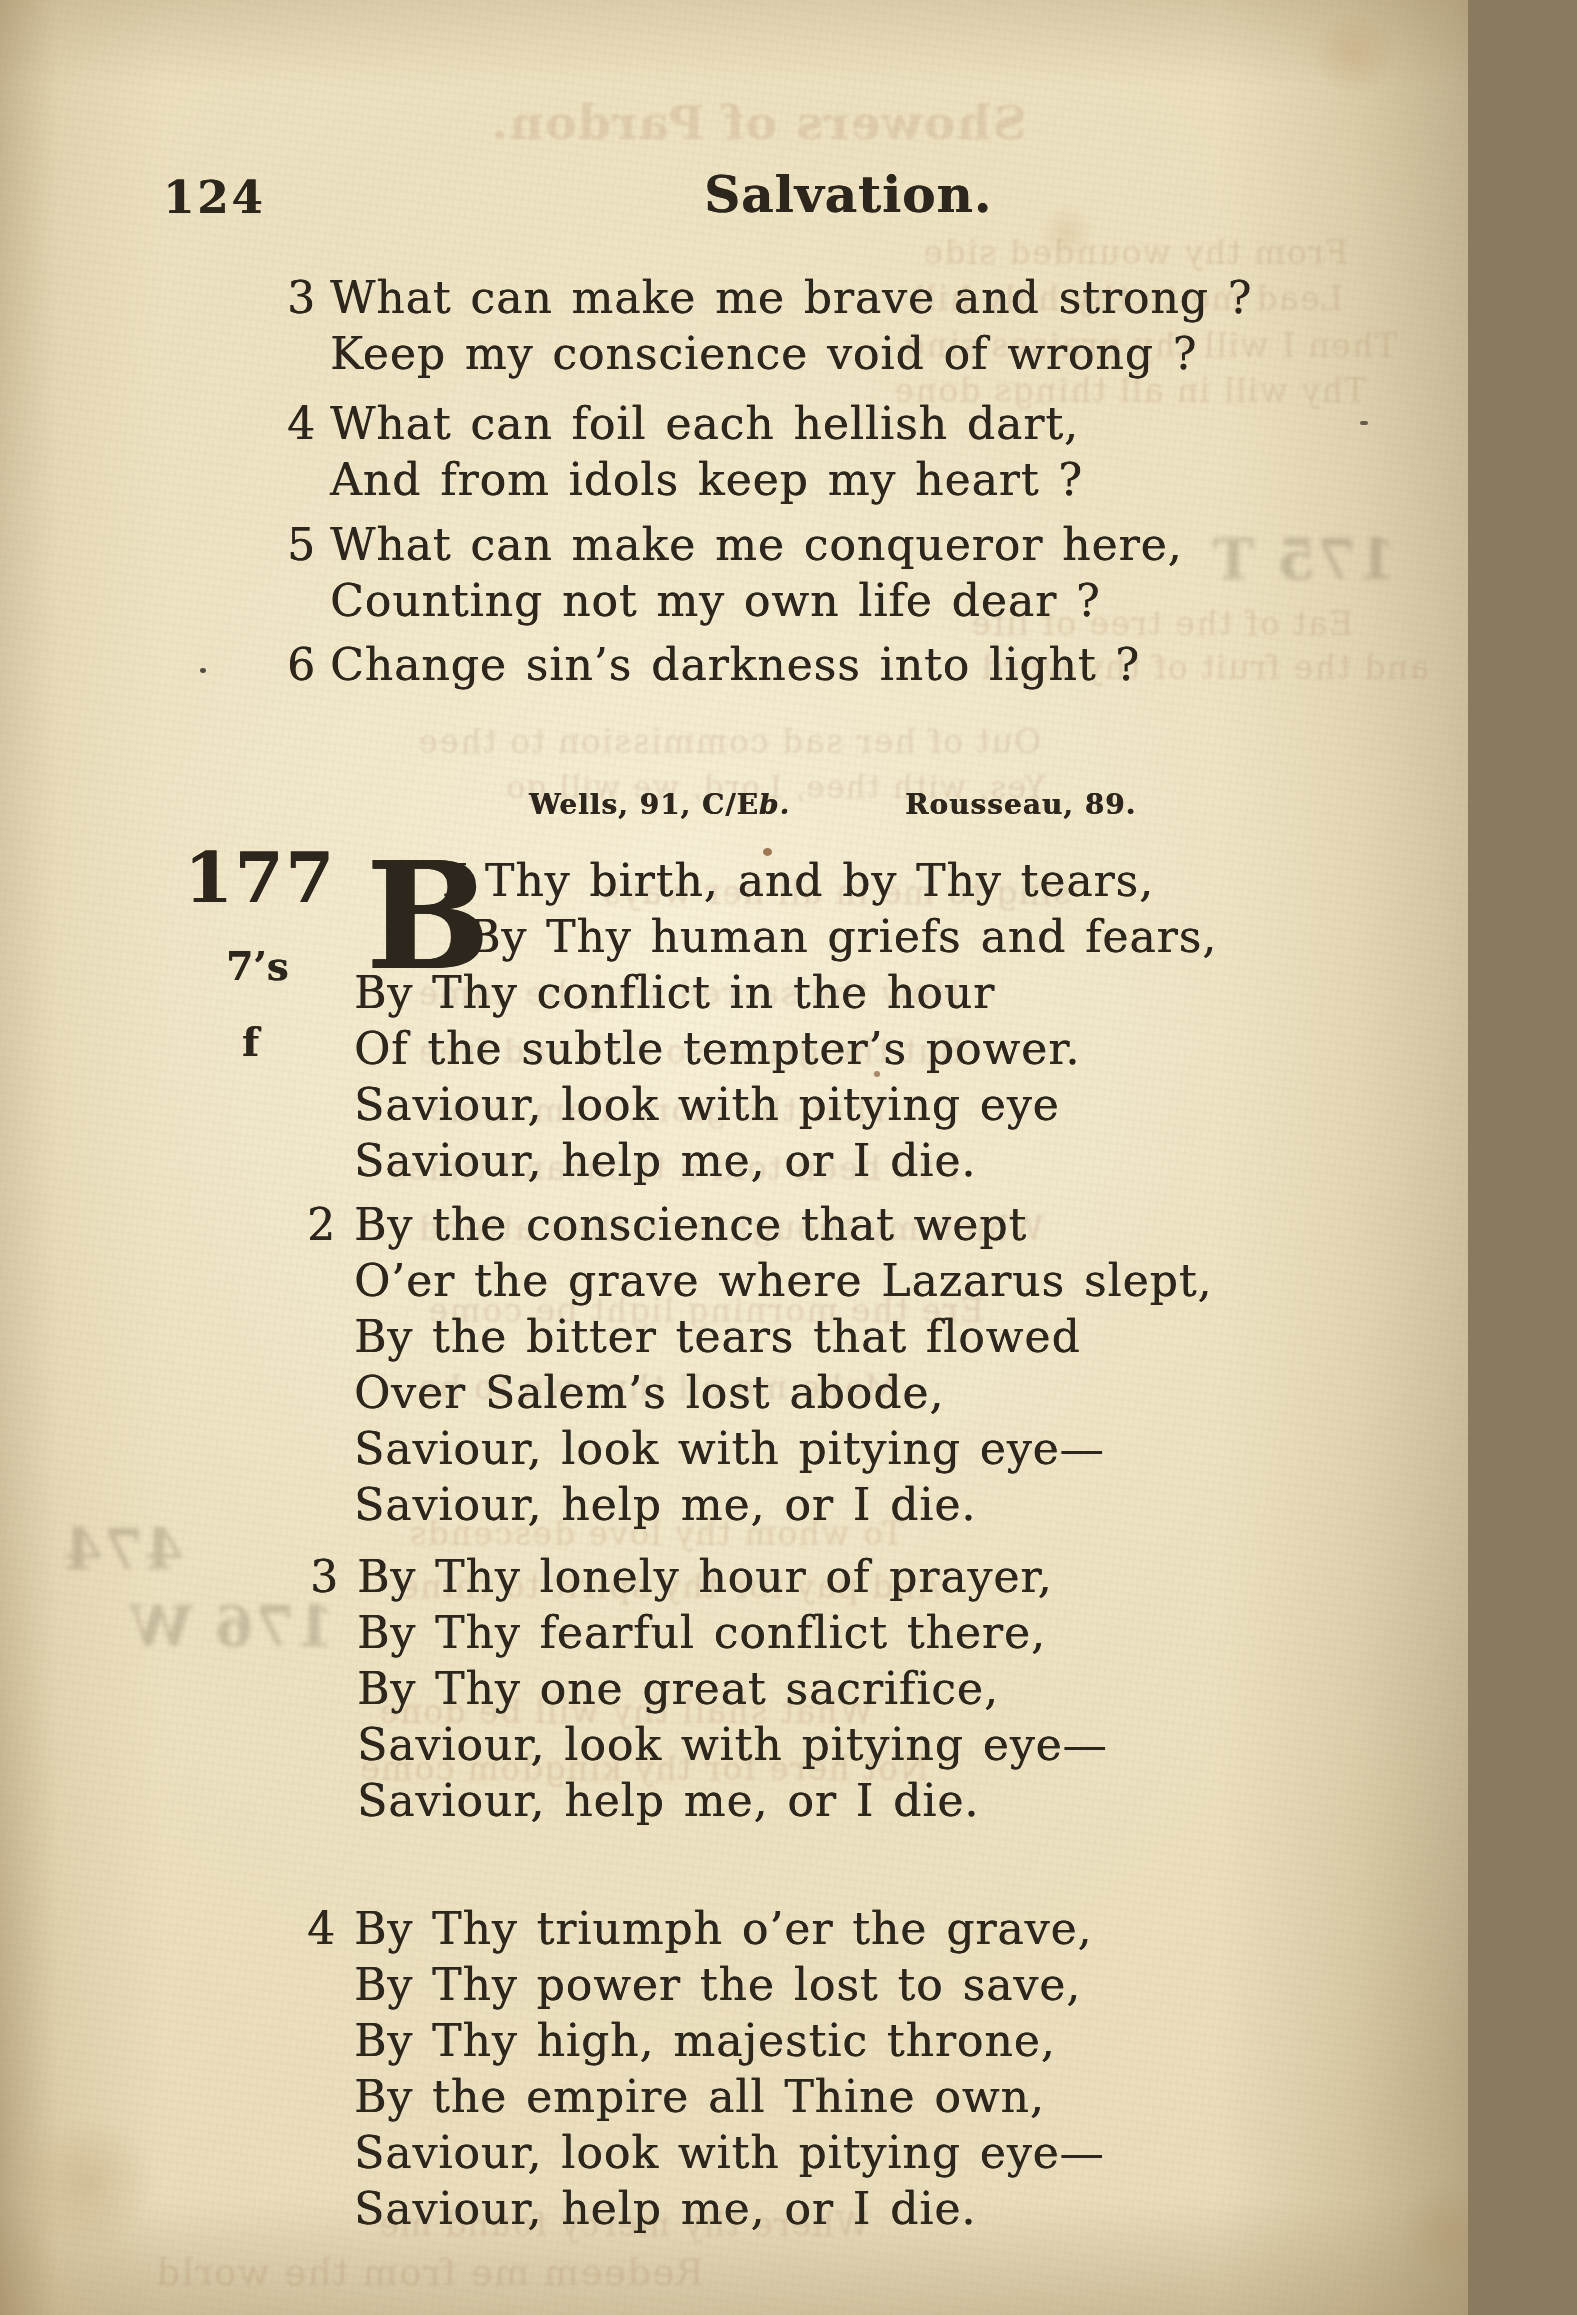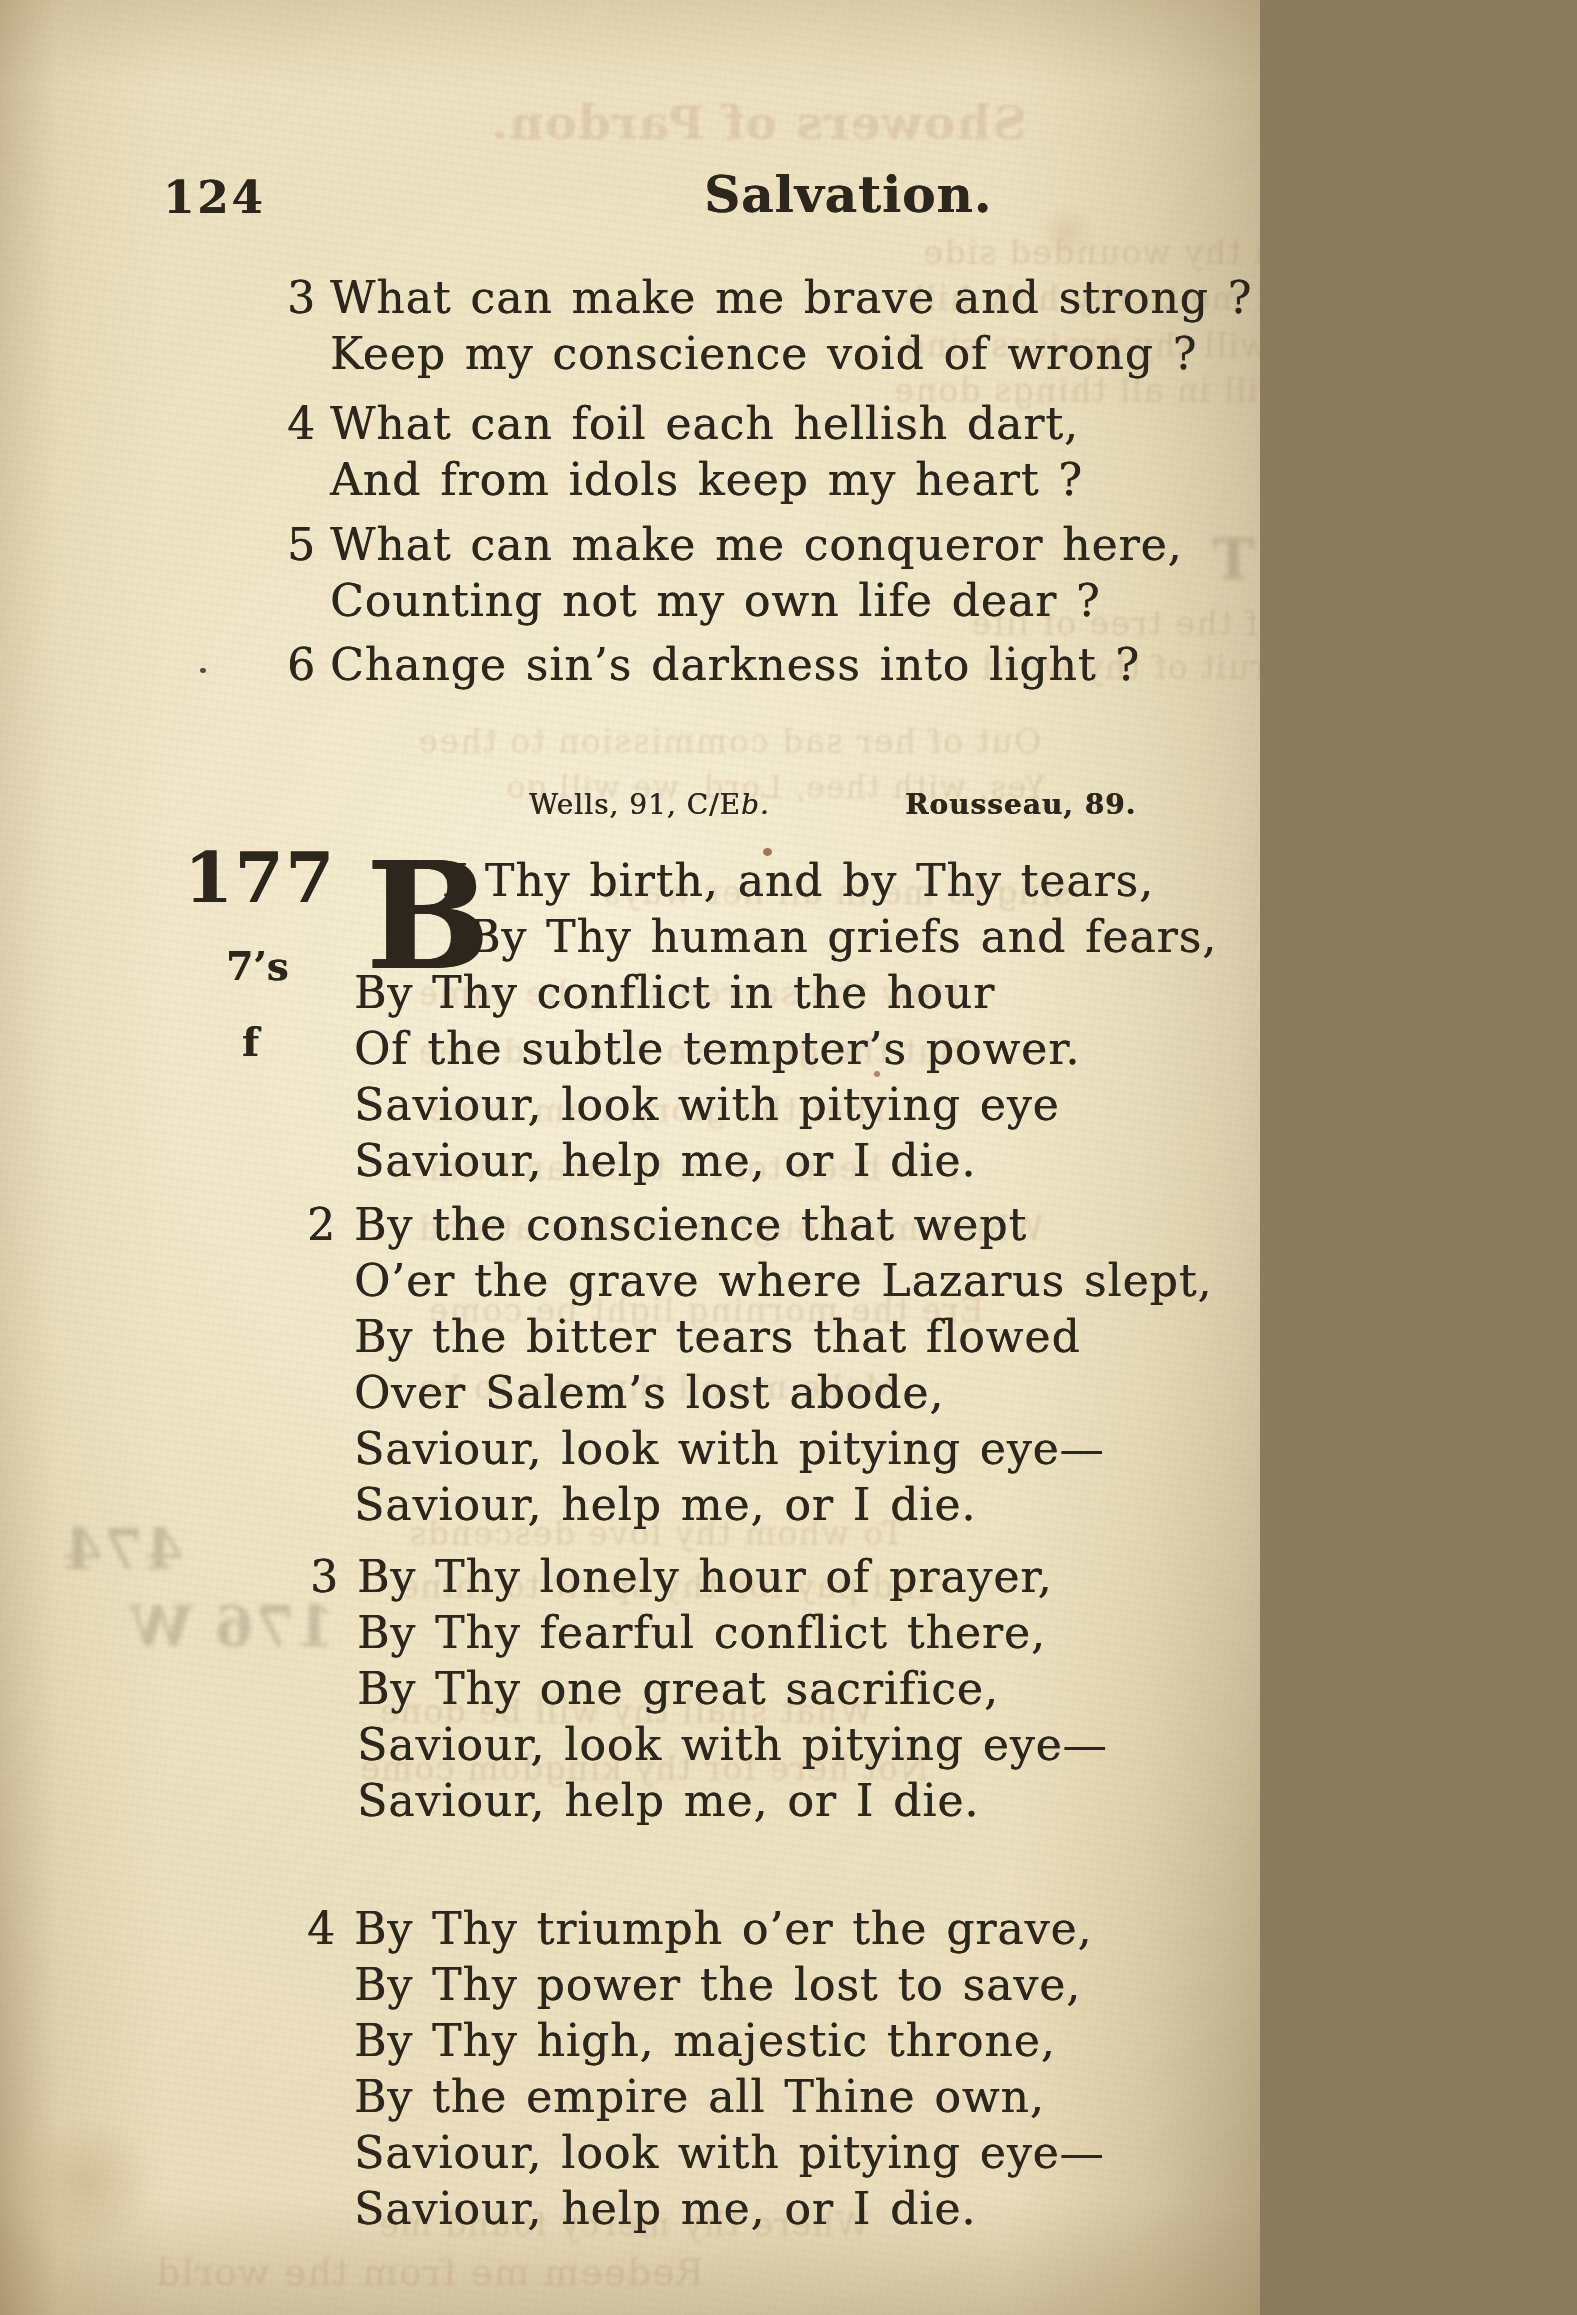--- a/index.html
+++ b/index.html
@@ -1,18 +1,18 @@
 <!DOCTYPE html>
 <html><head>
 <meta charset="utf-8">
 <style>
   html,body{margin:0;padding:0;background:#8a7a5e;}
   #page{
     position:relative;
-    width:1260px;height:2315px;
+    width:1468px;height:2315px;
     overflow:hidden;
     background:
       radial-gradient(ellipse 1164px 1456px at 46% 42%, rgba(248,241,217,.95) 0%, rgba(240,230,198,.6) 55%, rgba(0,0,0,0) 100%),
       linear-gradient(to right, rgba(146,120,82,.55) 0px, rgba(190,168,124,.30) 58px, rgba(0,0,0,0) 165px),
       linear-gradient(to bottom, rgba(160,138,98,.40) 0px, rgba(0,0,0,0) 87px),
       linear-gradient(to top, rgba(150,128,90,.35) 0px, rgba(0,0,0,0) 116px),
       linear-gradient(to left, rgba(135,115,80,.50) 0px, rgba(176,156,114,.35) 116px, rgba(0,0,0,0) 252px),
       #e9dcbb;
     font-family:"DejaVu Serif","Liberation Serif",serif;
     color:#2d261c;
@@ -90,21 +90,21 @@
     <span class="vnum">5</span>
     <div class="ln">What can make me conqueror here,</div>
     <div class="ln">Counting not my own life dear ?</div>
   </div>
   <div class="verse intro" style="left:330px;top:637px;">
     <span class="vnum">6</span>
     <div class="ln">Change sin’s darkness into light ?</div>
   </div>
 
   <div style="position:absolute;left:0;top:788px;width:1578px;height:43px;">
-    <span class="ink" style="left:529px;top:0;font-size:28px;font-weight:normal;letter-spacing:1px;"><span>Wells, 91, C/E</span><i>b.</i></span>
+    <span class="ink" style="left:529px;top:0;font-size:28px;font-weight:bold;letter-spacing:1px;"><span>Wells, 91, C/E</span><i>b.</i></span>
     <span class="ink" style="left:905px;top:0;font-size:28px;font-weight:bold;letter-spacing:1px;">Rousseau, 89.</span>
   </div>
 
   <div class="ink" style="left:184px;top:836px;font-size:70px;font-weight:bold;letter-spacing:1.9px;">177</div>
   <div class="ink" style="left:226px;top:943px;font-size:39px;font-weight:bold;">7’s</div>
   <div class="ink" style="left:242px;top:1019px;font-size:39px;font-weight:bold;">f</div>
 
   <div class="verse" style="left:354px;top:853px;">
     <div class="dropcap">B</div>
     <div class="ln" style="padding-left:82px;">Y Thy birth, and by Thy tears,</div>

